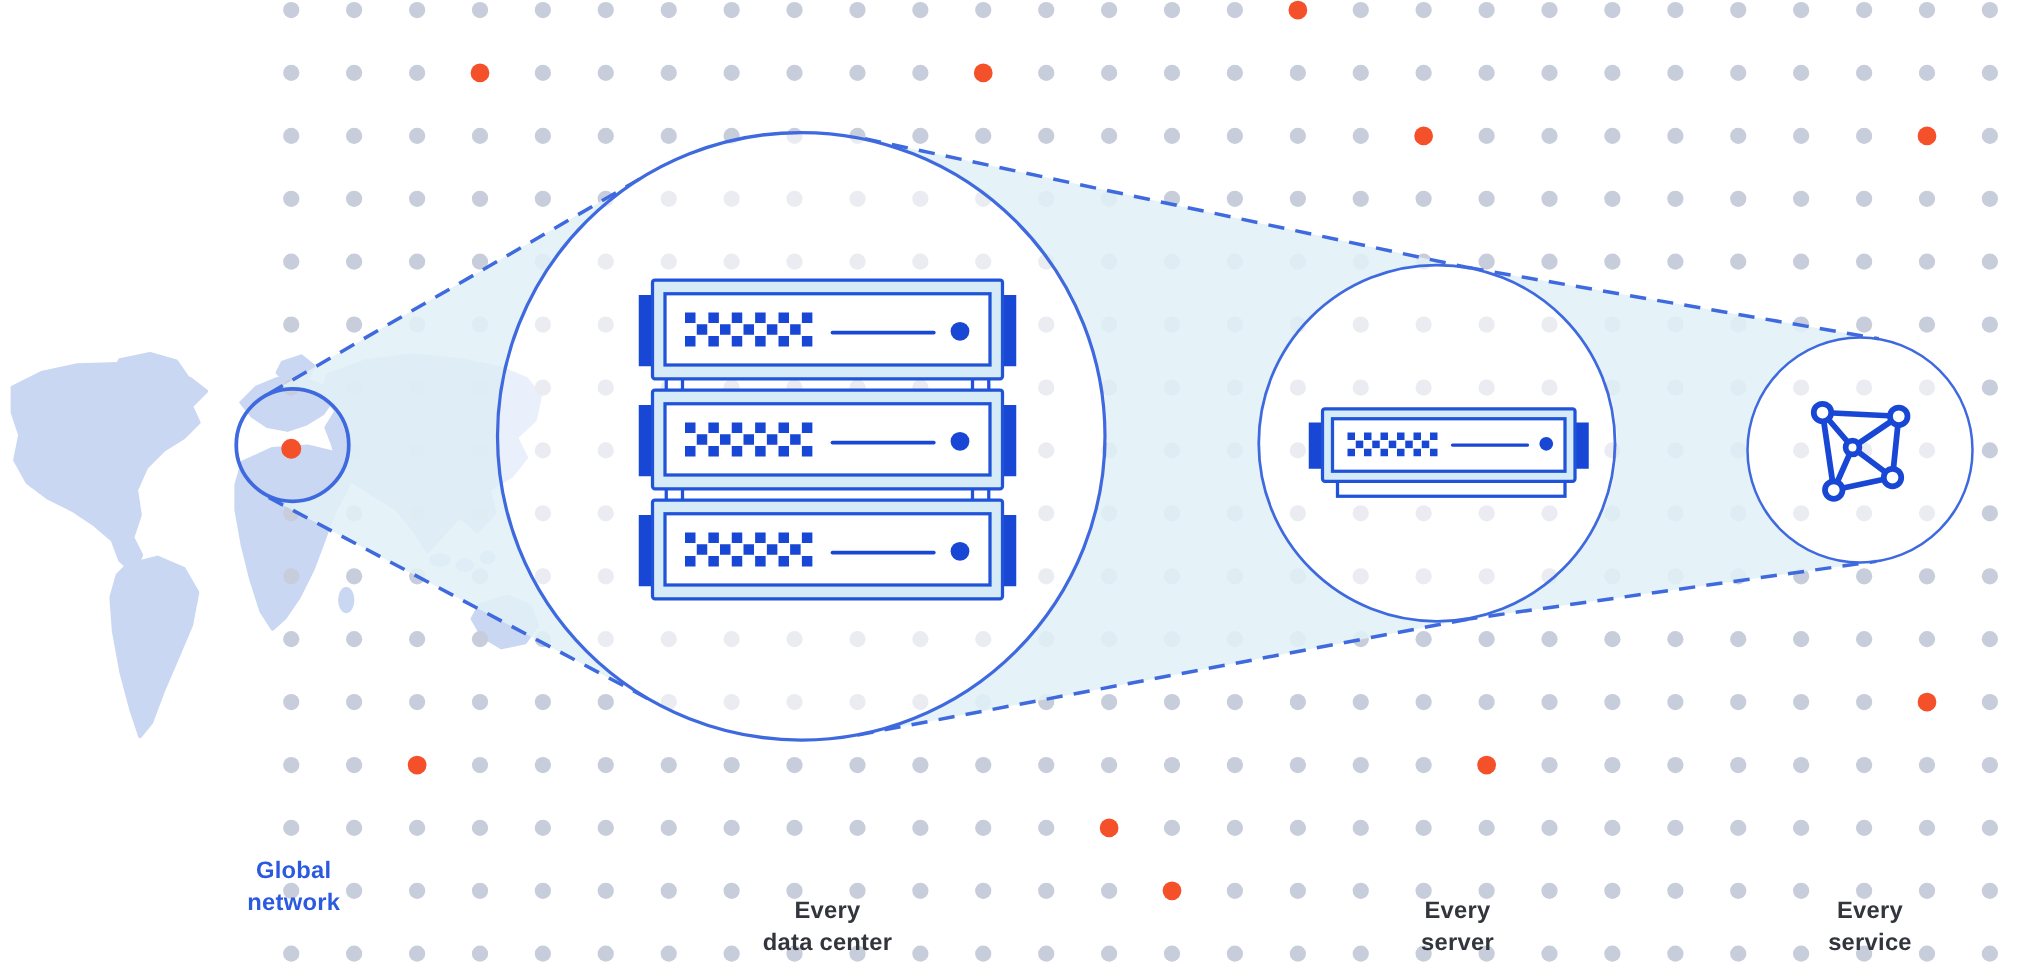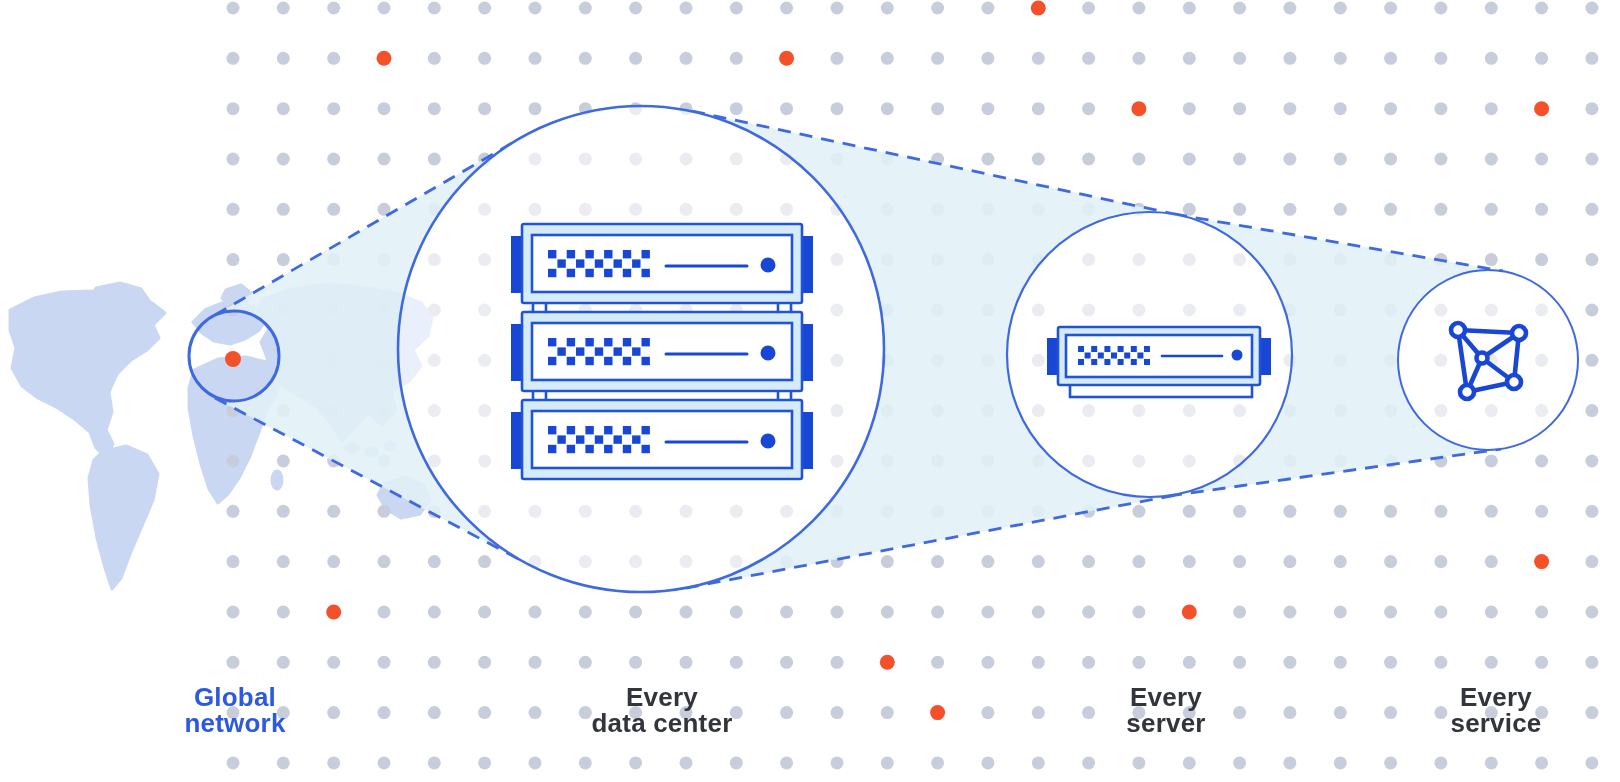--- a/index.html
+++ b/index.html
@@ -26,25 +26,25 @@
   .rack-foot{fill:#fff;stroke:var(--icon-border-blue);stroke-width:2.6;}
   .chk{fill:var(--icon-blue);}
   .rack-line{stroke:var(--icon-blue);stroke-width:3;stroke-linecap:round;}
   .rack-line.thin{stroke-width:2.6;}
   .rack-dot{fill:var(--icon-blue);}
   
   .mesh-edge{stroke:var(--icon-blue);stroke-width:4.6;stroke-linecap:round;}
   .mesh-node{fill:#fff;stroke:var(--icon-blue);stroke-width:4.6;}
   
   .stage-label{
-    position:absolute;text-align:center;font-weight:700;font-size:26px;line-height:26px;
+    position:absolute;text-align:center;font-weight:700;font-size:19px;line-height:26px;
     white-space:pre-line;letter-spacing:.2px;
   }
   .label-blue{color:var(--label-blue);}
-  .label-dark{color:var(--label-dark);}
+  .label-dark{color:var(--label-dark);margin-top:32px;}
 </style>
 </head>
 <body>
 
 <div class="canvas">
 
   <svg width="1620" height="782" viewBox="0 0 1620 782">
 
     <g id="map">
       <path class="map-land" d="M 96,288 L 120,283 141,289 150,302 138,315 116,323 99,314 90,300 Z"></path>

